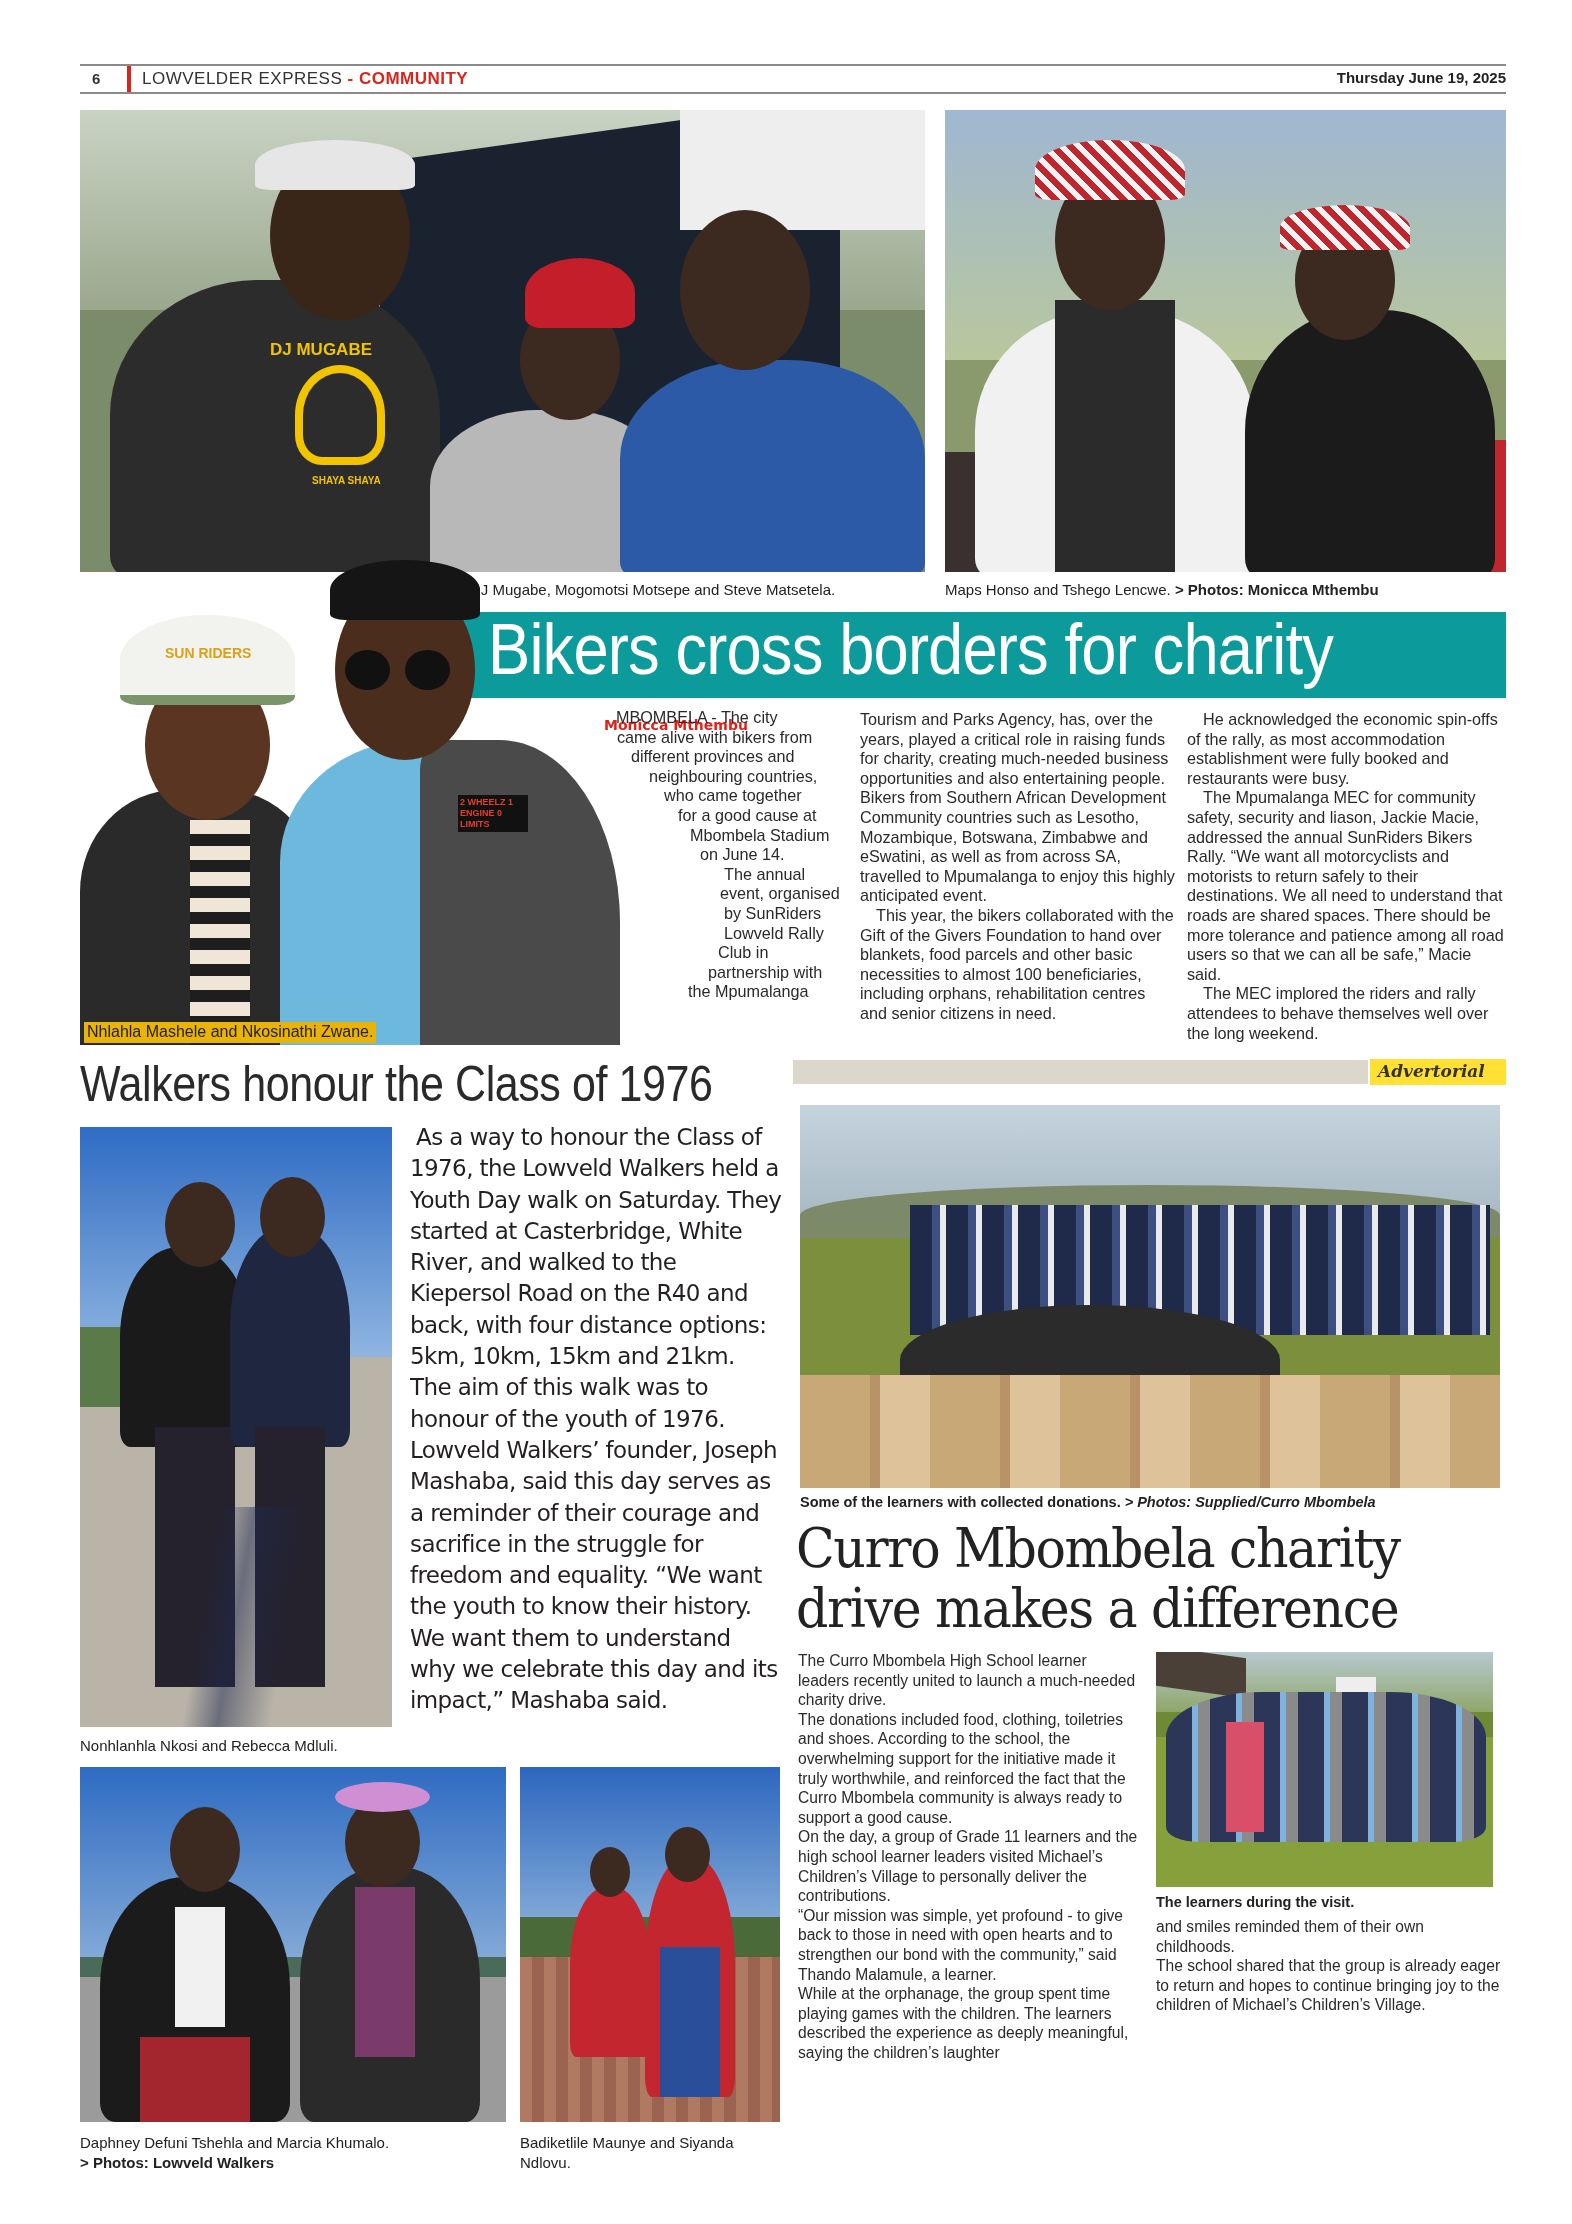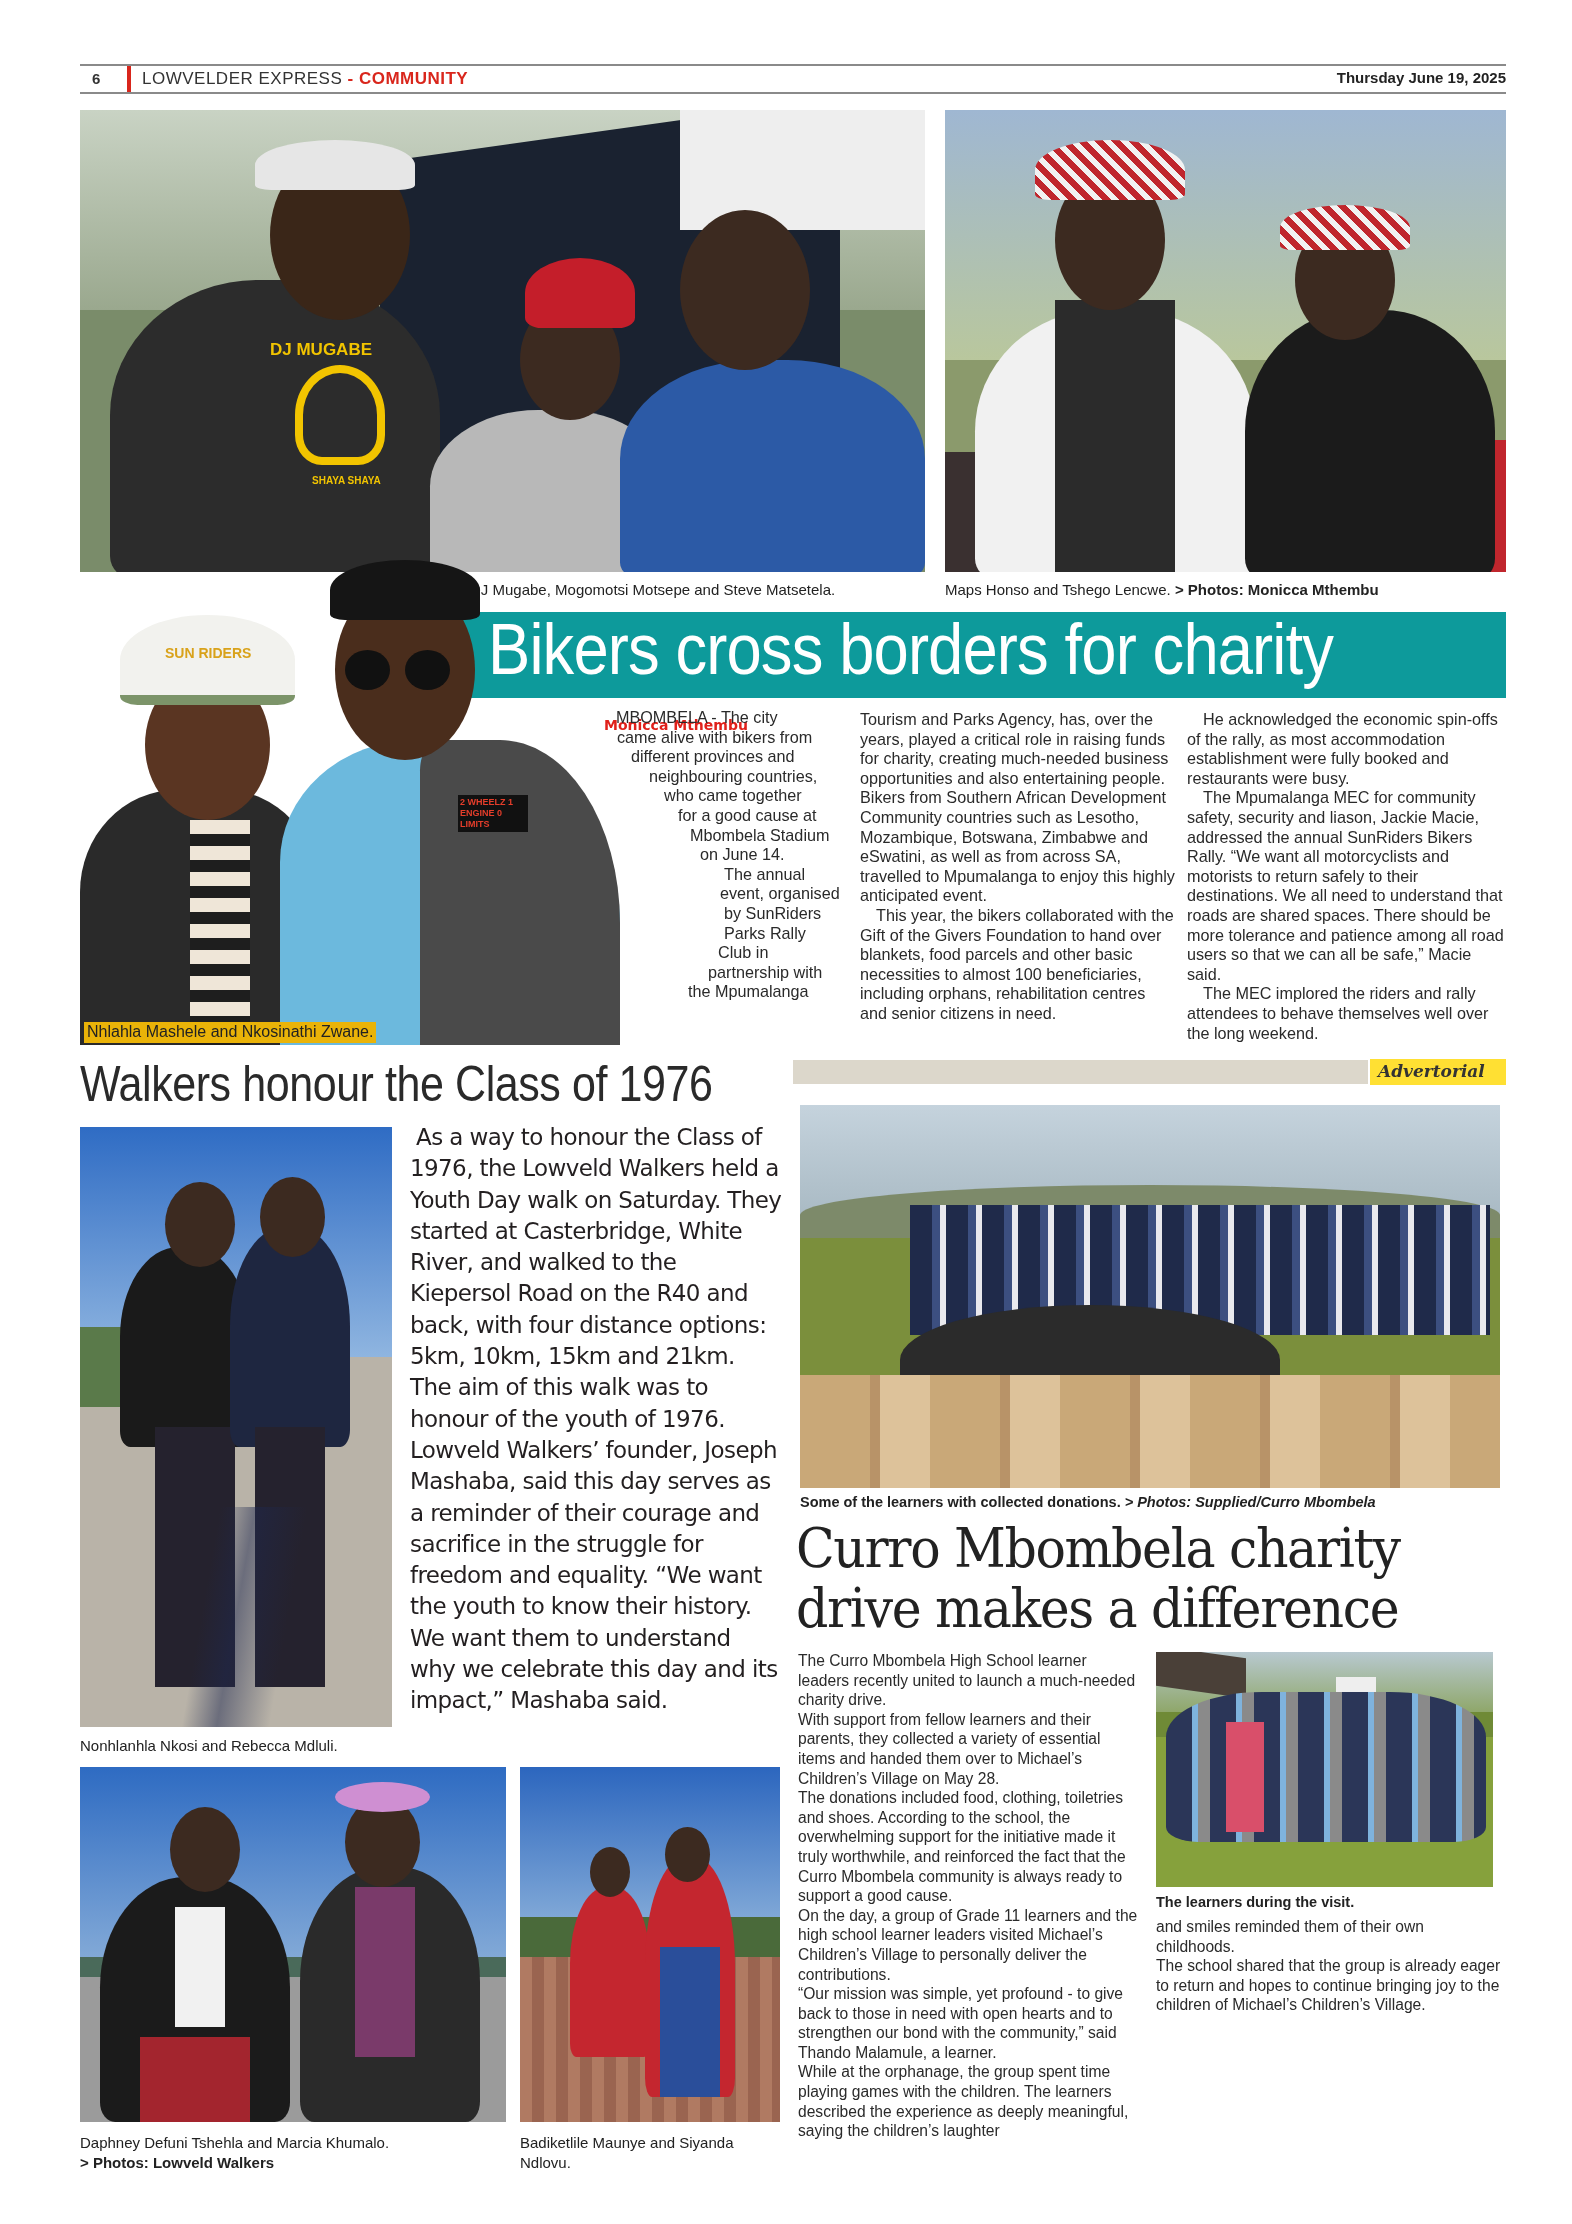--- a/index.html
+++ b/index.html
@@ -119,21 +119,21 @@
   <div style="padding-left:57px;">came alive with bikers from</div>
   <div style="padding-left:71px;">different provinces and</div>
   <div style="padding-left:89px;">neighbouring countries,</div>
   <div style="padding-left:104px;">who came together</div>
   <div style="padding-left:118px;">for a good cause at</div>
   <div style="padding-left:130px;">Mbombela Stadium</div>
   <div style="padding-left:140px;">on June 14.</div>
   <div style="padding-left:164px;">The annual</div>
   <div style="padding-left:160px;">event, organised</div>
   <div style="padding-left:164px;">by SunRiders</div>
-  <div style="padding-left:164px;">Parks Rally</div>
+  <div style="padding-left:164px;">Lowveld Rally</div>
   <div style="padding-left:158px;">Club in</div>
   <div style="padding-left:148px;">partnership with</div>
   <div style="padding-left:128px;">the Mpumalanga</div>
 </div>
 
 <div class="abs serif-body" style="left:860px; top:710px; width:315px;">
   <p>Tourism and Parks Agency,  has, over the years, played a critical role in raising funds for charity, creating much-needed business opportunities and also entertaining people. Bikers from Southern African Development Community countries such as Lesotho, Mozambique, Botswana, Zimbabwe and eSwatini, as well as from across SA, travelled to Mpumalanga to enjoy this highly anticipated event.</p>
   <p class="ind">This year, the bikers collaborated with the Gift of the Givers Foundation to hand over blankets, food parcels and other basic necessities to almost 100 beneficiaries, including orphans, rehabilitation centres and senior citizens in need.</p>
 </div>
 
@@ -205,21 +205,20 @@
   <i>&gt; Photos: Supplied/Curro Mbombela</i>
 </div>
 
 <h2 class="abs curro-title" style="font-weight:normal;">
   <div>Curro Mbombela charity</div>
   <div>drive makes a difference</div>
 </h2>
 
 <div class="abs sans-body" style="left:798px; top:1651px; width:340px;">
   <p>The Curro Mbombela High School learner leaders recently united to launch a much-needed charity drive.</p>
-  <p>With support from fellow learners and their parents, they collected a variety of essential items and handed them over to Michael’s Children’s Village on May 28.</p>
   <p>The donations included food, clothing, toiletries and shoes. According to the school, the overwhelming support for the initiative made it truly worthwhile, and reinforced the fact that the Curro Mbombela community is always ready to support a good cause.</p>
   <p>On the day, a group of Grade 11 learners and the high school learner leaders visited Michael’s Children’s Village to personally deliver the contributions.</p>
   <p>“Our mission was simple, yet profound - to give back to those in need with open hearts and to strengthen our bond with the community,” said Thando Malamule, a learner.</p>
   <p>While at the orphanage, the group spent time playing games with the children. The learners described the experience as deeply meaningful, saying the children’s laughter</p>
 </div>
 
 <div class="photo" style="left:1156px; top:1652px; width:337px; height:235px; background:#6f8a36;">
   <div class="sky" style="height:60px; background:linear-gradient(#b8c9d0,#8fa76a);"></div>
   <div style="position:absolute; left:0; top:0; width:90px; height:40px; background:#4a4038; transform:skewY(8deg);"></div>
   <div style="position:absolute; left:180px; top:25px; width:40px; height:20px; background:#eeeeee;"></div>

